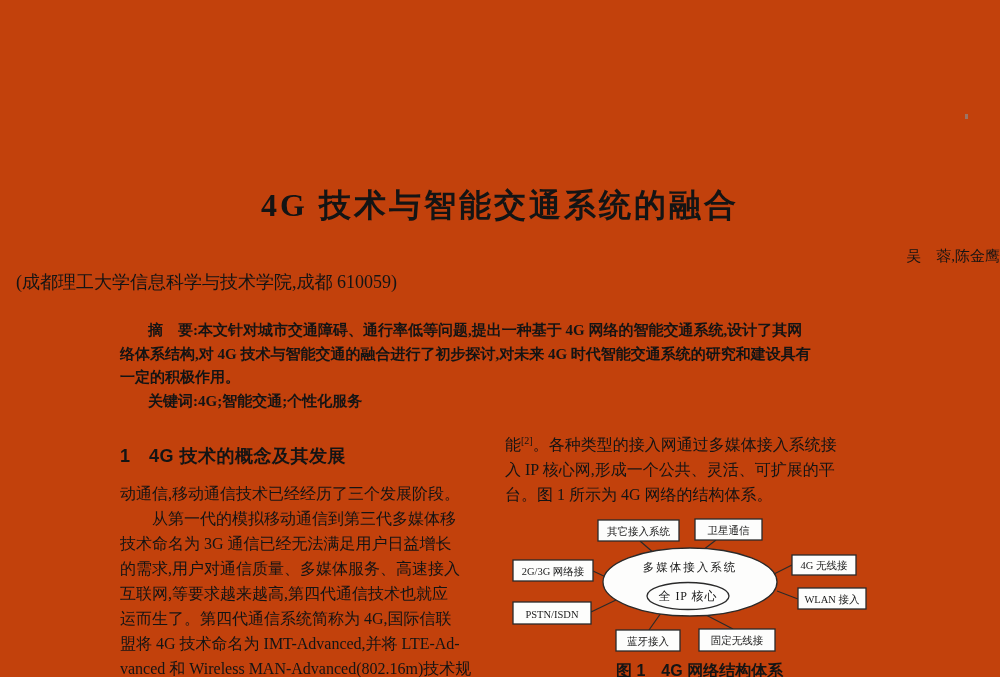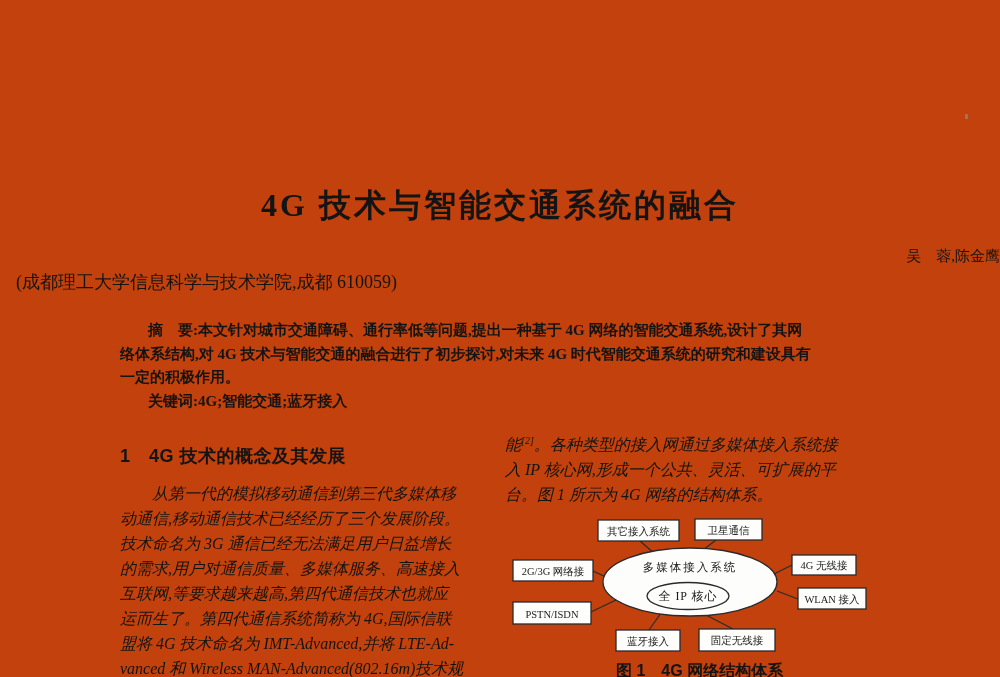--- a/index.html
+++ b/index.html
@@ -35,21 +35,21 @@
   .abstract .lbl{font-weight:700;}
   
   .left-col{position:absolute;left:120px;top:444px;width:376px;}
   .right-col{position:absolute;left:505px;top:428px;width:378px;}
   .sec-heading{
     font-size:18px;font-weight:700;white-space:nowrap;
     font-family:"Liberation Sans","DejaVu Sans",sans-serif;
     letter-spacing:.5px;
   }
   .body-par{margin-top:13px;font-size:16px;line-height:25px;}
-  .body-par .line{white-space:nowrap;font-style:italic;}
+  .body-par .line{white-space:nowrap;}
   .body-par .indent{padding-left:32px;}
   .right-col .body-par{margin-top:0;}
   sup.ref{font-size:10px;vertical-align:6px;letter-spacing:0;}
   
   .figure-svg{position:absolute;left:503px;top:512px;}
   .figure-svg text{
     font-family:"Liberation Serif","DejaVu Serif",serif;
     fill:#1a1a1a;
   }
   .fig-caption{
@@ -70,28 +70,28 @@
   <div class="speck"></div>
 
   <div class="title">4G 技术与智能交通系统的融合</div>
   <div class="authors">吴　蓉,陈金鹰</div>
   <div class="affiliation">(成都理工大学信息科学与技术学院,成都 610059)</div>
 
   <div class="abstract">
     <div class="line indent"><span class="lbl">摘　要:</span><span>本文针对城市交通障碍、通行率低等问题,提出一种基于 4G 网络的智能交通系统,设计了其网</span></div>
     <div class="line">络体系结构,对 4G 技术与智能交通的融合进行了初步探讨,对未来 4G 时代智能交通系统的研究和建设具有</div>
     <div class="line">一定的积极作用。</div>
-    <div class="line indent"><span class="lbl">关键词:</span><span>4G;智能交通;蓝牙接入</span></div>
+    <div class="line indent"><span class="lbl">关键词:</span><span>4G;智能交通;个性化服务</span></div>
   </div>
 
   <div class="left-col">
     <div class="sec-heading">1　4G 技术的概念及其发展</div>
     <div class="body-par">
+      <div class="line">动通信,移动通信技术已经经历了三个发展阶段。</div>
       <div class="line indent">从第一代的模拟移动通信到第三代多媒体移</div>
-      <div class="line">动通信,移动通信技术已经经历了三个发展阶段。</div>
       <div class="line">技术命名为 3G 通信已经无法满足用户日益增长</div>
       <div class="line">的需求,用户对通信质量、多媒体服务、高速接入</div>
       <div class="line">互联网,等要求越来越高,第四代通信技术也就应</div>
       <div class="line">运而生了。第四代通信系统简称为 4G,国际信联</div>
       <div class="line">盟将 4G 技术命名为 IMT-Advanced,并将 LTE-Ad-</div>
       <div class="line">vanced 和 Wireless MAN-Advanced(802.16m)技术规</div>
     </div>
   </div>
 
   <div class="right-col">

